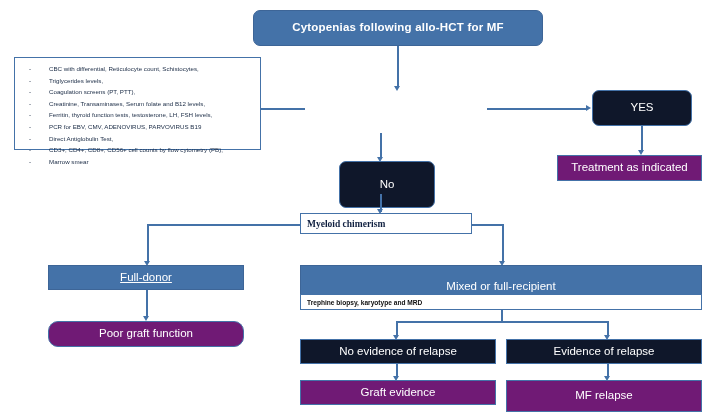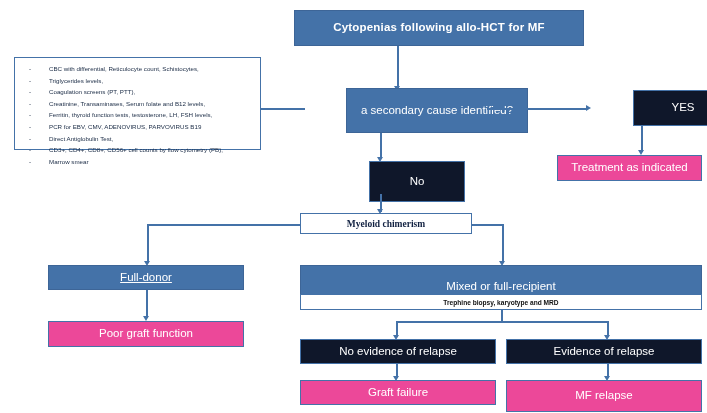--- a/index.html
+++ b/index.html
@@ -29,36 +29,35 @@
   }
   .blue {
     background: #4472A8;
     border: 1px solid #3d6597;
   }
   .gold {
     background: #0f172a;
     border: 1px solid #4472A8;
   }
   .green {
-    background: #ec4899;
+    background: #701a75;
     border: 1px solid #4472A8;
   }
   .rounded {
-    border-radius: 0;
-    margin-left: 41px;
+    border-radius: 7px;
   }
   .whitebox {
     position: absolute;
     box-sizing: border-box;
     background: #ffffff;
     border: 1px solid #4472A8;
     display: flex;
     align-items: center;
-    justify-content: center;
     color: #1b1b1b;
+    padding-left: 6px;
   }
   .listbox {
     position: absolute;
     box-sizing: border-box;
     background: #ffffff;
     border: 1px solid #4472A8;
     color: #1a2b45;
     padding: 5px 6px 4px 6px;
   }
   .listbox ul {
@@ -138,42 +137,39 @@
       <li>Ferritin, thyroid function tests, testosterone, LH, FSH levels,</li>
       <li>PCR for EBV, CMV, ADENOVIRUS, PARVOVIRUS B19</li>
       <li>Direct Antiglobulin Test,</li>
       <li>CD3+, CD4+, CD8+, CD56+ cell counts by flow cytometry (PB),</li>
       <li>Marrow smear</li>
     </ul>
   </div>
 
   <div class="ln hline" style="left:261px; top:108px; width:44px;"></div>
 
-  <div class="node blue rounded t-decision" style="left:305px; top:88px; width:182px; height:45px;">
-    <span>a secondary cause identified?</span>
-  </div>
 
   <div class="ln hline" style="left:487px; top:108px; width:100px;"></div>
   <div class="arrow-right" style="left:586px; top:104.5px;"></div>
 
   <div class="node gold rounded t-med" style="left:592px; top:90px; width:100px; height:36px;">
     <span>YES</span>
   </div>
 
   <div class="ln vline" style="left:641px; top:126px; height:26px;"></div>
   <div class="arrow" style="left:637.5px; top:150px;"></div>
 
   <div class="node green t-med" style="left:557px; top:155px; width:145px; height:26px;">
     <span>Treatment as indicated</span>
   </div>
 
   <div class="ln vline" style="left:380px; top:133px; height:26px;"></div>
   <div class="arrow" style="left:376.5px; top:157px;"></div>
 
-  <div class="node gold rounded t-med" style="left:328px; top:161px; width:96px; height:41px;">
+  <div class="node gold rounded t-med" style="left:339px; top:161px; width:96px; height:47px;">
     <span>No</span>
   </div>
 
   <div class="ln vline" style="left:380px; top:194px; height:18px;"></div>
   <div class="arrow" style="left:376.5px; top:209px;"></div>
 
   <div class="whitebox t-serif-bold" style="left:300px; top:213px; width:172px; height:21px;">
     <span>Myeloid chimerism</span>
   </div>
 
@@ -185,21 +181,21 @@
   <div class="ln vline" style="left:502px; top:224px; height:39px;"></div>
   <div class="arrow" style="left:498.5px; top:261px;"></div>
 
   <div class="node blue t-med" style="left:48px; top:265px; width:196px; height:25px;text-decoration:underline;">
     <span>Full-donor</span>
   </div>
 
   <div class="ln vline" style="left:146px; top:290px; height:28px;"></div>
   <div class="arrow" style="left:142.5px; top:316px;"></div>
 
-  <div class="node green t-med" style="left:48px; top:321px; width:196px; height:26px;">
+  <div class="node green t-med" style="left:48px; top:321px; width:196px; height:26px;border-radius:10px;">
     <span>Poor graft function</span>
   </div>
 
   <div class="node blue t-med" style="left:300px; top:265px; width:402px; height:43px;">
     <span>Mixed or full-recipient</span>
   </div>
 
   <div class="whitebox t-small-bold" style="left:300px; top:294px; width:402px; height:16px;">
     <span>Trephine biopsy, karyotype and MRD</span>
   </div>
@@ -218,20 +214,20 @@
   <div class="node gold t-med" style="left:300px; top:339px; width:196px; height:25px;">
     <span>No evidence of relapse</span>
   </div>
 
   <div class="ln vline" style="left:396px; top:364px; height:14px;"></div>
   <div class="arrow" style="left:392.5px; top:376px;"></div>
   <div class="ln vline" style="left:607px; top:364px; height:14px;"></div>
   <div class="arrow" style="left:603.5px; top:376px;"></div>
 
   <div class="node green t-med" style="left:300px; top:380px; width:196px; height:25px;">
-    <span>Graft failure</span>
+    <span>Graft evidence</span>
   </div>
 
   <div class="node green t-med" style="left:506px; top:380px; width:196px; height:32px;">
     <span>MF relapse</span>
   </div>
 
 </div>
 
 </body></html>

